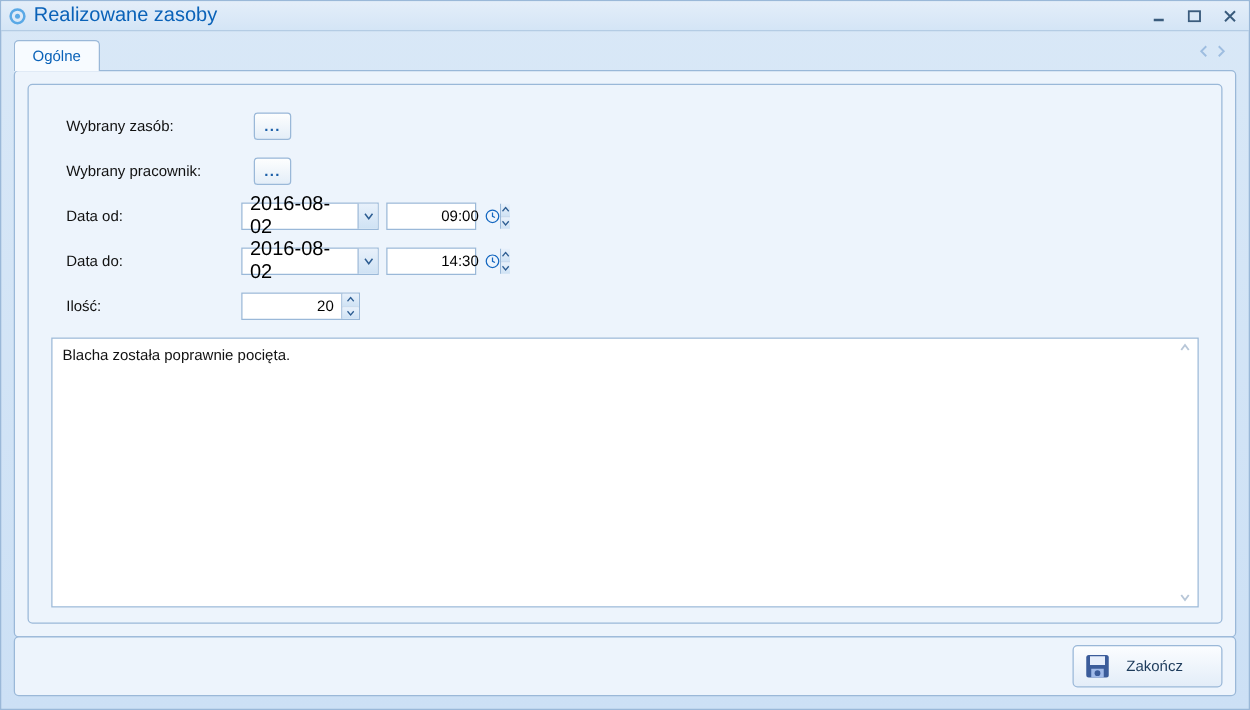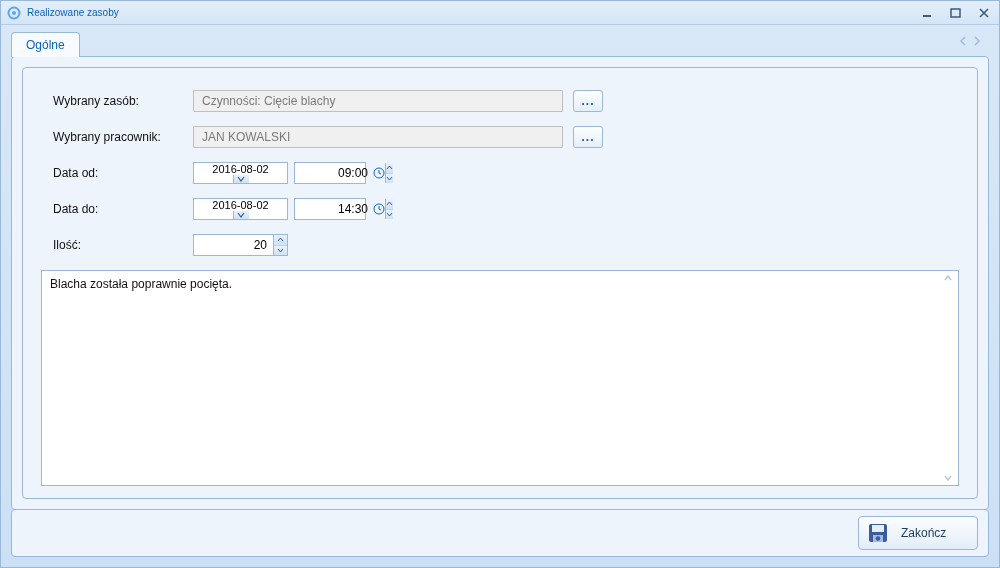--- a/index.html
+++ b/index.html
@@ -25,21 +25,21 @@
       justify-content: space-between;
       padding: 0 6px;
       background: linear-gradient(to bottom, #e4eef9 0%, #d4e5f6 100%);
       border-bottom: 1px solid #b4cce4;
     }
     .titlebar-left { display: flex; align-items: center; gap: 6px; }
     .titlebar-icon {
       width: 14px; height: 14px;
       display: inline-flex; align-items: center; justify-content: center;
     }
-    .title-text { color: #0a62b8; font-size: 10px; }
+    .title-text { color: #0a62b8; font-size: 16px; }
     .titlebar-right { display: flex; gap: 10px; }
     .win-btn {
       width: 18px; height: 14px; display: flex; align-items: center; justify-content: center;
       cursor: pointer; color: #3b5c7d;
     }
     .win-btn svg { display: block; }
 
     .tabstrip {
       padding: 6px 10px 0 10px;
       position: relative;
@@ -115,28 +115,27 @@
       border-radius: 3px;
       display: flex;
       align-items: center;
       justify-content: center;
       cursor: pointer;
       color: #1b5fa8;
       font-weight: bold;
       letter-spacing: 1px;
     }
     .date-input {
-      width: 95px;
+      width: 110px;
       height: 22px;
       border: 1px solid #9ab8d8;
       background: #fff;
       display: flex;
       align-items: center;
-      font-size: 11px;
-      flex-direction: column;
+      font-size: 16px;
     }
     .date-input .val { flex: 1; padding: 0 6px; }
     .date-input .dd {
       width: 16px; height: 100%;
       border-left: 1px solid #9ab8d8;
       background: linear-gradient(to bottom, #e8f1fb, #cfe2f4);
       display:flex; align-items:center; justify-content:center;
       cursor: pointer;
     }
     .time-input {
@@ -270,27 +269,25 @@
           </svg>
       </span>
     </div>
   </div>
 
   <div class="panel">
     <div class="inner-panel">
 
       <div class="form-row">
         <div class="form-label">Wybrany zasób:</div>
-        <input class="readonly-input" readonly="" value="Czynności: Cięcie blachy" style="">
         <div class="browse-btn">...</div>
       </div>
 
       <div class="form-row">
         <div class="form-label">Wybrany pracownik:</div>
-        <input class="readonly-input" readonly="" value="JAN KOWALSKI" style="">
         <div class="browse-btn">...</div>
       </div>
 
       <div class="form-row">
         <div class="form-label">Data od:</div>
         <div class="date-input">
           <span class="val">2016-08-02</span>
           <span class="dd">
             <svg width="8" height="6" viewBox="0 0 8 6">
                 <path d="M1 1 L4 5 L7 1" stroke="#2d5d92" stroke-width="1.2" fill="none"></path>

